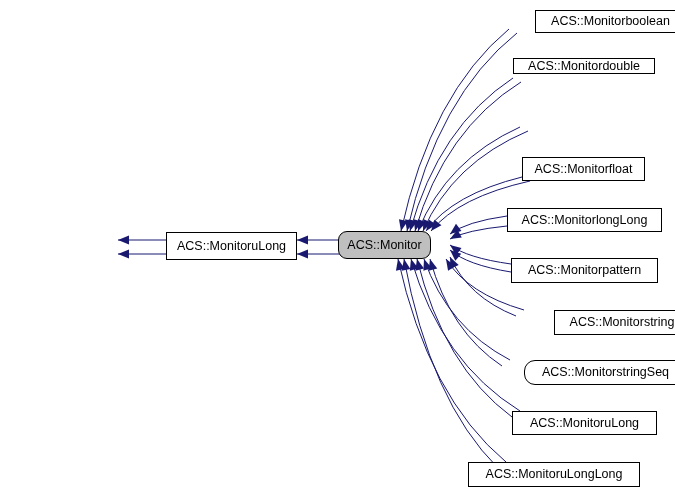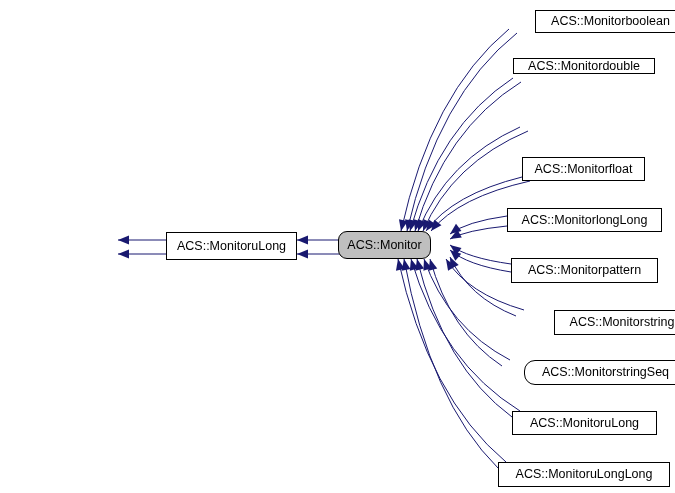--- a/index.html
+++ b/index.html
@@ -97,14 +97,14 @@
     <div class="node" style="left: 166px; top: 232px; width: 131px; height: 28px;">ACS::MonitoruLong</div>
     <div class="node current" style="left: 338px; top: 231px; width: 93px; height: 28px; border-radius: 9px;">ACS::Monitor</div>
     <div class="node" style="left: 535px; top: 10px; width: 151px; height: 23px;">ACS::Monitorboolean</div>
     <div class="node" style="left: 513px; top: 58px; width: 142px; height: 16px;">ACS::Monitordouble</div>
     <div class="node" style="left: 522px; top: 157px; width: 123px; height: 24px;">ACS::Monitorfloat</div>
     <div class="node" style="left: 507px; top: 208px; width: 155px; height: 24px;">ACS::MonitorlongLong</div>
     <div class="node" style="left: 511px; top: 258px; width: 147px; height: 25px;">ACS::Monitorpattern</div>
     <div class="node" style="left: 544px; top: 310px; width: 136px; height: 25px; margin-left: 10px;">ACS::Monitorstring</div>
     <div class="node" style="left: 524px; top: 360px; width: 163px; height: 25px; border-radius: 11px;">ACS::MonitorstringSeq</div>
     <div class="node" style="left: 512px; top: 411px; width: 145px; height: 24px;">ACS::MonitoruLong</div>
-    <div class="node" style="left: 498px; top: 462px; width: 172px; height: 25px;">ACS::MonitoruLongLong</div>
+    <div class="node" style="left: 468px; top: 462px; width: 172px; height: 25px;">ACS::MonitoruLongLong</div>
   </div>
 
 </body></html>

